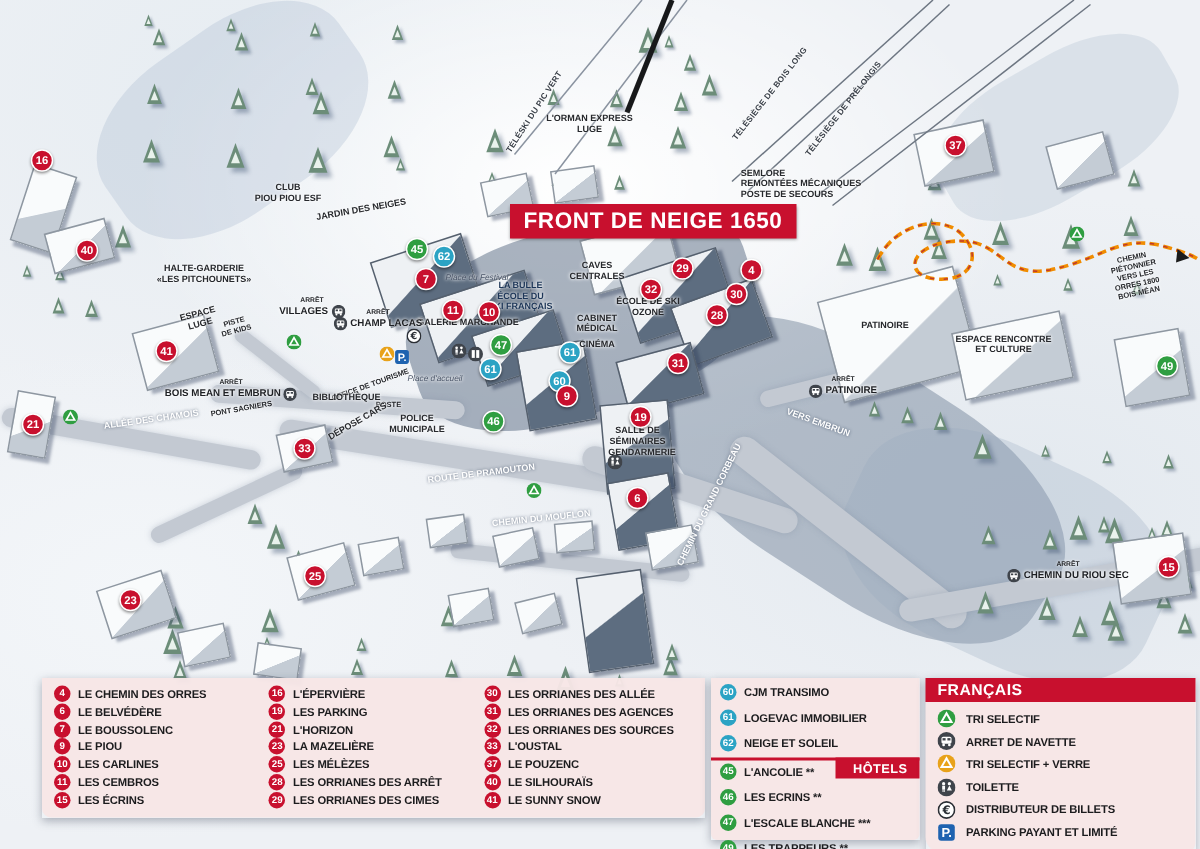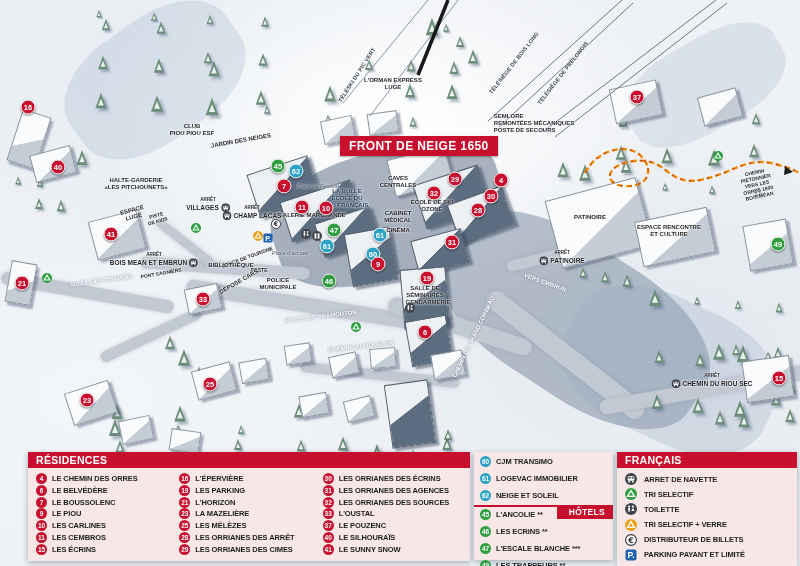--- a/index.html
+++ b/index.html
@@ -32,21 +32,21 @@
   .mlabel.white{color:#fff;text-shadow:0 0 2px rgba(40,55,80,.7);white-space:nowrap;}
   .mlabel.italic{font-style:italic;font-weight:normal;font-size:5.5px;color:#4a5568;}
   .mlabel.navy{color:#1c3557;}
   .mlabel.left{text-align:left;}
   .stop{position:absolute;z-index:5;transform:translate(-50%,-50%);text-align:center;}
   .stop .cap{font-size:4.5px;font-weight:bold;color:#26282c;text-shadow:0 0 2px #fff;line-height:1;}
   .stop .row{display:flex;align-items:center;gap:2px;}
   .stop .nm{font-size:6.5px;font-weight:bold;color:#1e2024;white-space:nowrap;text-shadow:0 0 2px #fff,0 0 3px #fff;}
   .micon{position:absolute;z-index:5;transform:translate(-50%,-50%);display:block;line-height:0;}
   #banner{position:absolute;left:340px;top:136px;z-index:7;background:#c8102e;color:#fff;
-    font-weight:bold;font-size:12px;letter-spacing:.4px;padding:3px 9px;box-shadow:0 1px 2px rgba(0,0,0,.35);}
+    font-weight:bold;font-size:15px;letter-spacing:.4px;padding:3px 9px;box-shadow:0 1px 2px rgba(0,0,0,.35);}
   .panel{position:absolute;z-index:10;box-shadow:0 2px 6px rgba(60,70,90,.4);}
   .phead{background:#c8102e;color:#fff;font-weight:bold;height:16px;line-height:16px;padding:0 8px;letter-spacing:.3px;}
   .pbody{background:rgba(247,230,230,.96);}
   #panel-residences{left:28px;top:452px;width:442px;}
   #panel-residences .phead{font-size:10.5px;}
   #panel-residences .pbody{display:flex;padding:5px 4px 6px 8px;border-radius:0 0 6px 6px;height:82px;}
   .col{display:flex;flex-direction:column;justify-content:space-between;flex:1;}
   .item{display:flex;align-items:center;gap:5px;}
   .num{width:11px;height:11px;min-width:11px;border-radius:50%;color:#fff;font-weight:bold;font-size:6.5px;
     line-height:11px;text-align:center;}
@@ -425,21 +425,20 @@
           <rect x="2.6" y="4" width="1.6" height="2.2" fill="#fff"></rect>
           <rect x="2.8" y="6.2" width="0.5" height="1.3" fill="#fff"></rect>
           <rect x="3.5" y="6.2" width="0.5" height="1.3" fill="#fff"></rect>
           <circle cx="6.6" cy="2.9" r="0.9" fill="#fff"></circle>
           <path d="M6.6 3.9 L8 6.6 H5.2 Z" fill="#fff"></path>
         </svg></span>
     </div>
   <div id="banner">FRONT DE NEIGE 1650</div>
 
   <div id="panel-residences" class="panel">
-    <div class="phead">RÉSIDENCES</div>
     <div class="pbody">
       <div class="col" id="res-col-0">
           <div class="item">
             <span class="num" style="background: rgb(200, 16, 46);">4</span>
             <span class="ilbl">LE CHEMIN DES ORRES</span>
           </div>
           <div class="item">
             <span class="num" style="background: rgb(200, 16, 46);">6</span>
             <span class="ilbl">LE BELVÉDÈRE</span>
           </div>
@@ -490,21 +489,21 @@
             <span class="ilbl">LES ORRIANES DES ARRÊT</span>
           </div>
           <div class="item">
             <span class="num" style="background: rgb(200, 16, 46);">29</span>
             <span class="ilbl">LES ORRIANES DES CIMES</span>
           </div>
         </div>
       <div class="col" id="res-col-2">
           <div class="item">
             <span class="num" style="background: rgb(200, 16, 46);">30</span>
-            <span class="ilbl">LES ORRIANES DES ÉCRINS</span>
+            <span class="ilbl">LES ORRIANES DES ALLÉE</span>
           </div>
           <div class="item">
             <span class="num" style="background: rgb(200, 16, 46);">31</span>
             <span class="ilbl">LES ORRIANES DES AGENCES</span>
           </div>
           <div class="item">
             <span class="num" style="background: rgb(200, 16, 46);">32</span>
             <span class="ilbl">LES ORRIANES DES SOURCES</span>
           </div>
           <div class="item">
@@ -565,57 +564,57 @@
           </div>
         </div>
     </div>
   </div>
 
   <div id="panel-legende" class="panel">
     <div class="phead">FRANÇAIS</div>
     <div class="pbody" id="leg-list">
         <div class="lrow">
           <span style="line-height: 0;"><svg width="12" height="12" viewBox="0 0 10 10">
+              <circle cx="5" cy="5" r="5" fill="#2f9e41"></circle>
+              <path d="M5 2.1 L7.8 7 H2.2 Z" fill="none" stroke="#fff" stroke-width="1.1"></path>
+            </svg></span>
+          <span class="ilbl">TRI SELECTIF</span>
+        </div>
+        <div class="lrow">
+          <span style="line-height: 0;"><svg width="12" height="12" viewBox="0 0 10 10">
               <circle cx="5" cy="5" r="5" fill="#3f444b"></circle>
               <rect x="2.2" y="2.7" width="5.6" height="3.8" rx="0.9" fill="#fff"></rect>
               <rect x="2.8" y="3.4" width="1.7" height="1.3" fill="#3f444b"></rect>
               <rect x="5.5" y="3.4" width="1.7" height="1.3" fill="#3f444b"></rect>
               <circle cx="3.4" cy="7.2" r="0.75" fill="#fff"></circle>
               <circle cx="6.6" cy="7.2" r="0.75" fill="#fff"></circle>
             </svg></span>
           <span class="ilbl">ARRET DE NAVETTE</span>
         </div>
         <div class="lrow">
           <span style="line-height: 0;"><svg width="12" height="12" viewBox="0 0 10 10">
-              <circle cx="5" cy="5" r="5" fill="#2f9e41"></circle>
+              <circle cx="5" cy="5" r="5" fill="#e8a21a"></circle>
               <path d="M5 2.1 L7.8 7 H2.2 Z" fill="none" stroke="#fff" stroke-width="1.1"></path>
             </svg></span>
-          <span class="ilbl">TRI SELECTIF</span>
+          <span class="ilbl">TRI SELECTIF + VERRE</span>
         </div>
         <div class="lrow">
           <span style="line-height: 0;"><svg width="12" height="12" viewBox="0 0 10 10">
               <circle cx="5" cy="5" r="5" fill="#3f444b"></circle>
               <circle cx="3.4" cy="2.9" r="0.9" fill="#fff"></circle>
               <rect x="2.6" y="4" width="1.6" height="2.2" fill="#fff"></rect>
               <rect x="2.8" y="6.2" width="0.5" height="1.3" fill="#fff"></rect>
               <rect x="3.5" y="6.2" width="0.5" height="1.3" fill="#fff"></rect>
               <circle cx="6.6" cy="2.9" r="0.9" fill="#fff"></circle>
               <path d="M6.6 3.9 L8 6.6 H5.2 Z" fill="#fff"></path>
             </svg></span>
           <span class="ilbl">TOILETTE</span>
         </div>
         <div class="lrow">
           <span style="line-height: 0;"><svg width="12" height="12" viewBox="0 0 10 10">
-              <circle cx="5" cy="5" r="5" fill="#e8a21a"></circle>
-              <path d="M5 2.1 L7.8 7 H2.2 Z" fill="none" stroke="#fff" stroke-width="1.1"></path>
-            </svg></span>
-          <span class="ilbl">TRI SELECTIF + VERRE</span>
-        </div>
-        <div class="lrow">
-          <span style="line-height: 0;"><svg width="12" height="12" viewBox="0 0 10 10">
               <circle cx="5" cy="5" r="4.5" fill="#fff" stroke="#2b2f35" stroke-width="0.9"></circle>
               <text x="5" y="7.3" font-size="6.5" font-weight="bold" text-anchor="middle" fill="#2b2f35" font-family="DejaVu Sans, sans-serif">€</text>
             </svg></span>
           <span class="ilbl">DISTRIBUTEUR DE BILLETS</span>
         </div>
         <div class="lrow">
           <span style="line-height: 0;"><svg width="12" height="12" viewBox="0 0 10 10">
               <rect x="0.4" y="0.4" width="9.2" height="9.2" rx="1.7" fill="#1f63b0"></rect>
               <text x="5.1" y="7.7" font-size="7.2" font-weight="bold" text-anchor="middle" fill="#fff" font-family="Liberation Sans, sans-serif">P.</text>
             </svg></span>

